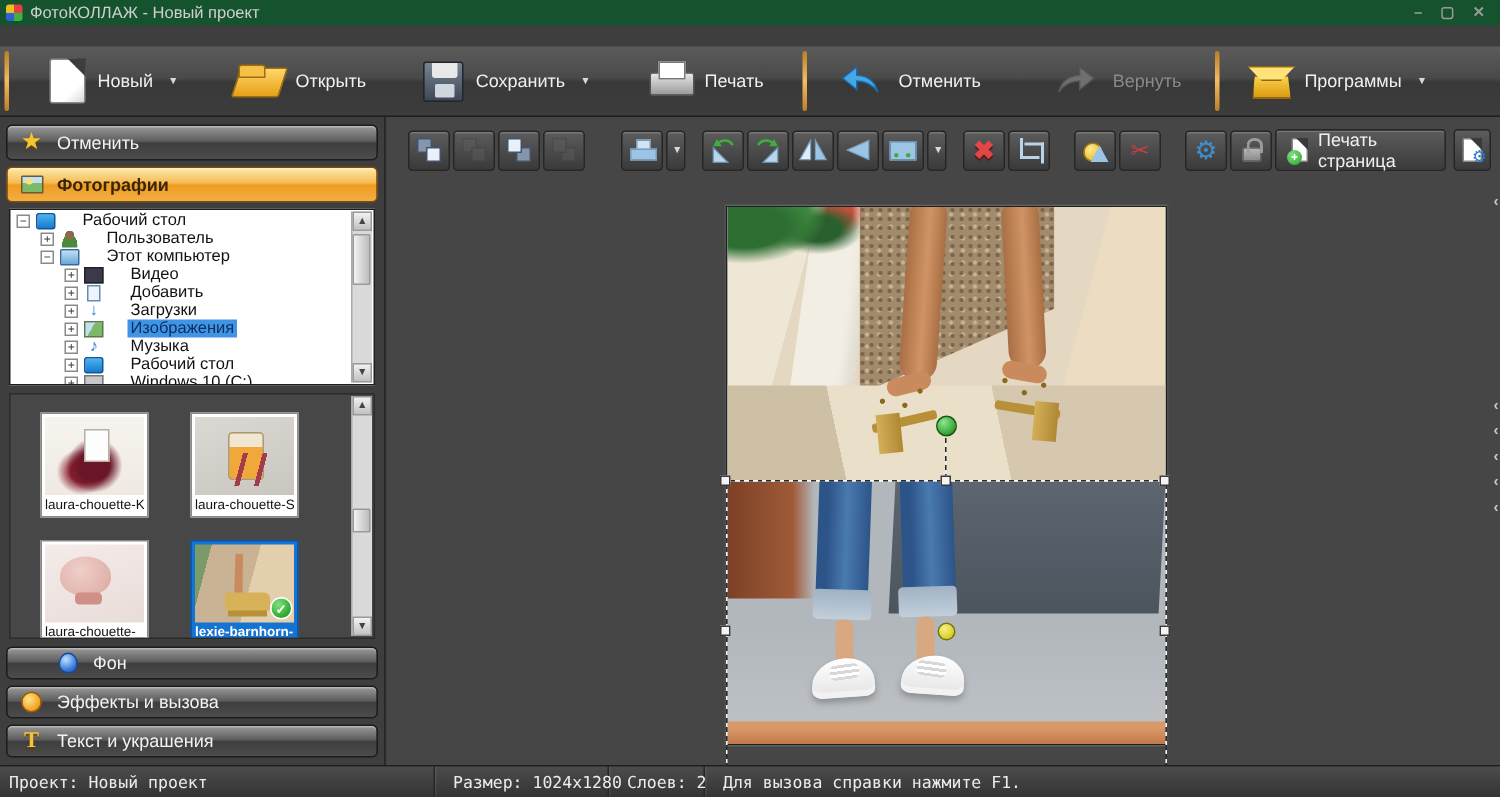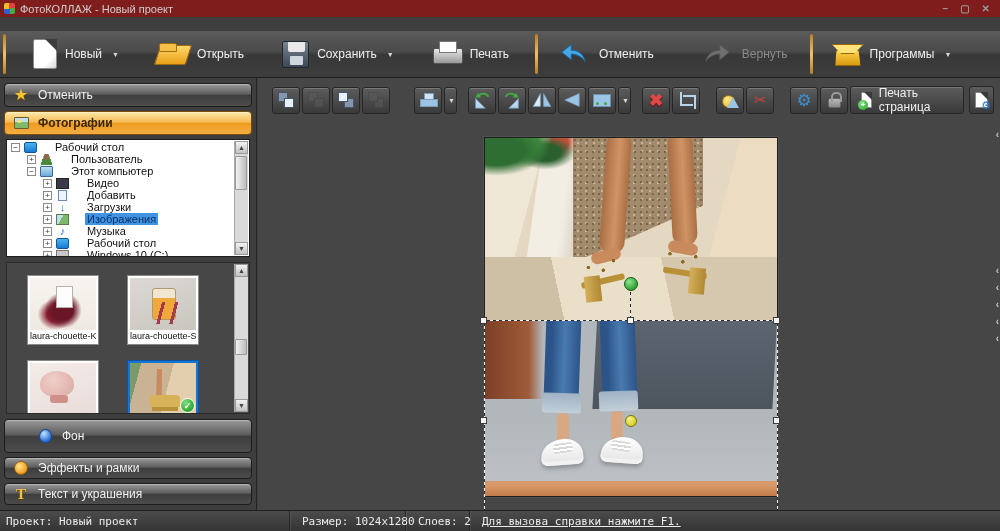--- a/index.html
+++ b/index.html
@@ -2,21 +2,21 @@
 <html><head>
 <meta charset="utf-8">
 <style>
   * { margin:0; padding:0; box-sizing:border-box; }
   html,body { width:1000px; height:531px; overflow:hidden; background:#2a2a2a;
     font-family:"Liberation Sans", sans-serif; }
   #app { position:relative; width:1000px; height:531px; background:#3e3e3e; }
 
   
   .titlebar { position:absolute; left:0; top:0; width:1000px; height:17px;
-    background:#7f1d1d; display:flex; align-items:center; padding:0 4px; }
+    background:#14532d; display:flex; align-items:center; padding:0 4px; }
   .appicon { width:11px; height:11px; border-radius:2px; margin-right:5px;
     background:conic-gradient(#e84040 0 25%, #40b040 0 50%, #3060d8 0 75%, #e8c020 0); }
   .apptitle { color:#cfcfcf; font-size:11px; }
   .wincontrols { margin-left:auto; display:flex; gap:12px; padding-right:6px; }
   .winbtn { color:#9a9a9a; font-size:10px; font-weight:bold; line-height:17px; cursor:default; }
 
   
   .menubar { position:absolute; left:0; top:17px; width:1000px; height:14px;
     background:#2d2d2d; display:flex; align-items:center; gap:0; }
   .menuitem { color:#e0e0e0; font-size:11px; padding:0 9px; line-height:14px; }
@@ -285,21 +285,21 @@
 
   
   .statusbar { position:absolute; left:0; top:510px; width:1000px; height:21px;
     background:linear-gradient(180deg,#4c4c4c,#343434); border-top:1px solid #1e1e1e;
     display:flex; align-items:center; font-family:"DejaVu Sans Mono",monospace; font-size:11px; color:#ececec; }
   .sseg { height:100%; display:flex; align-items:center; padding:0 12px;
     border-right:1px solid #262626; box-shadow:1px 0 0 rgba(255,255,255,.08); white-space:nowrap; }
   .sseg.s1 { width:290px; padding-left:6px; }
   .sseg.s2 { width:116px; }
   .sseg.s3 { width:64px; }
-  .sseg.s4 { border-right:none; flex:1;text-decoration:underline; }
+  .sseg.s4 { border-right:none; flex:1; }
 </style>
 </head>
 <body>
 
 <div id="app">
 
   <div class="titlebar">
     <span class="appicon"></span>
     <span class="apptitle">ФотоКОЛЛАЖ - Новый проект</span>
     <span class="wincontrols">
@@ -447,31 +447,31 @@
       </div>
       <div class="scroll">
         <span class="sbtn">▲</span>
         <span class="strack">
             <span class="sthumb" style="top:62px;height:16px;"></span>
           </span>
         <span class="sbtn">▼</span>
       </div>
     </div>
 
-    <div class="acc" style="height:34px;padding-left:32px;">
+    <div class="acc" style="height:22px;padding-left:32px;">
       <span class="accicon">
           <span class="ico-balloon"></span>
         </span>
       <span>Фон</span>
     </div>
     <div class="acc" style="height:22px;">
       <span class="accicon">
           <span class="ico-swirl"></span>
         </span>
-      <span>Эффекты и рамки</span>
+      <span>Эффекты и вызова</span>
     </div>
     <div class="acc" style="height:22px;">
       <span class="accicon txtT">T</span>
       <span>Текст и украшения</span>
     </div>
   </div>
 
   <div class="content">
 
     <div class="ctoolbar">

